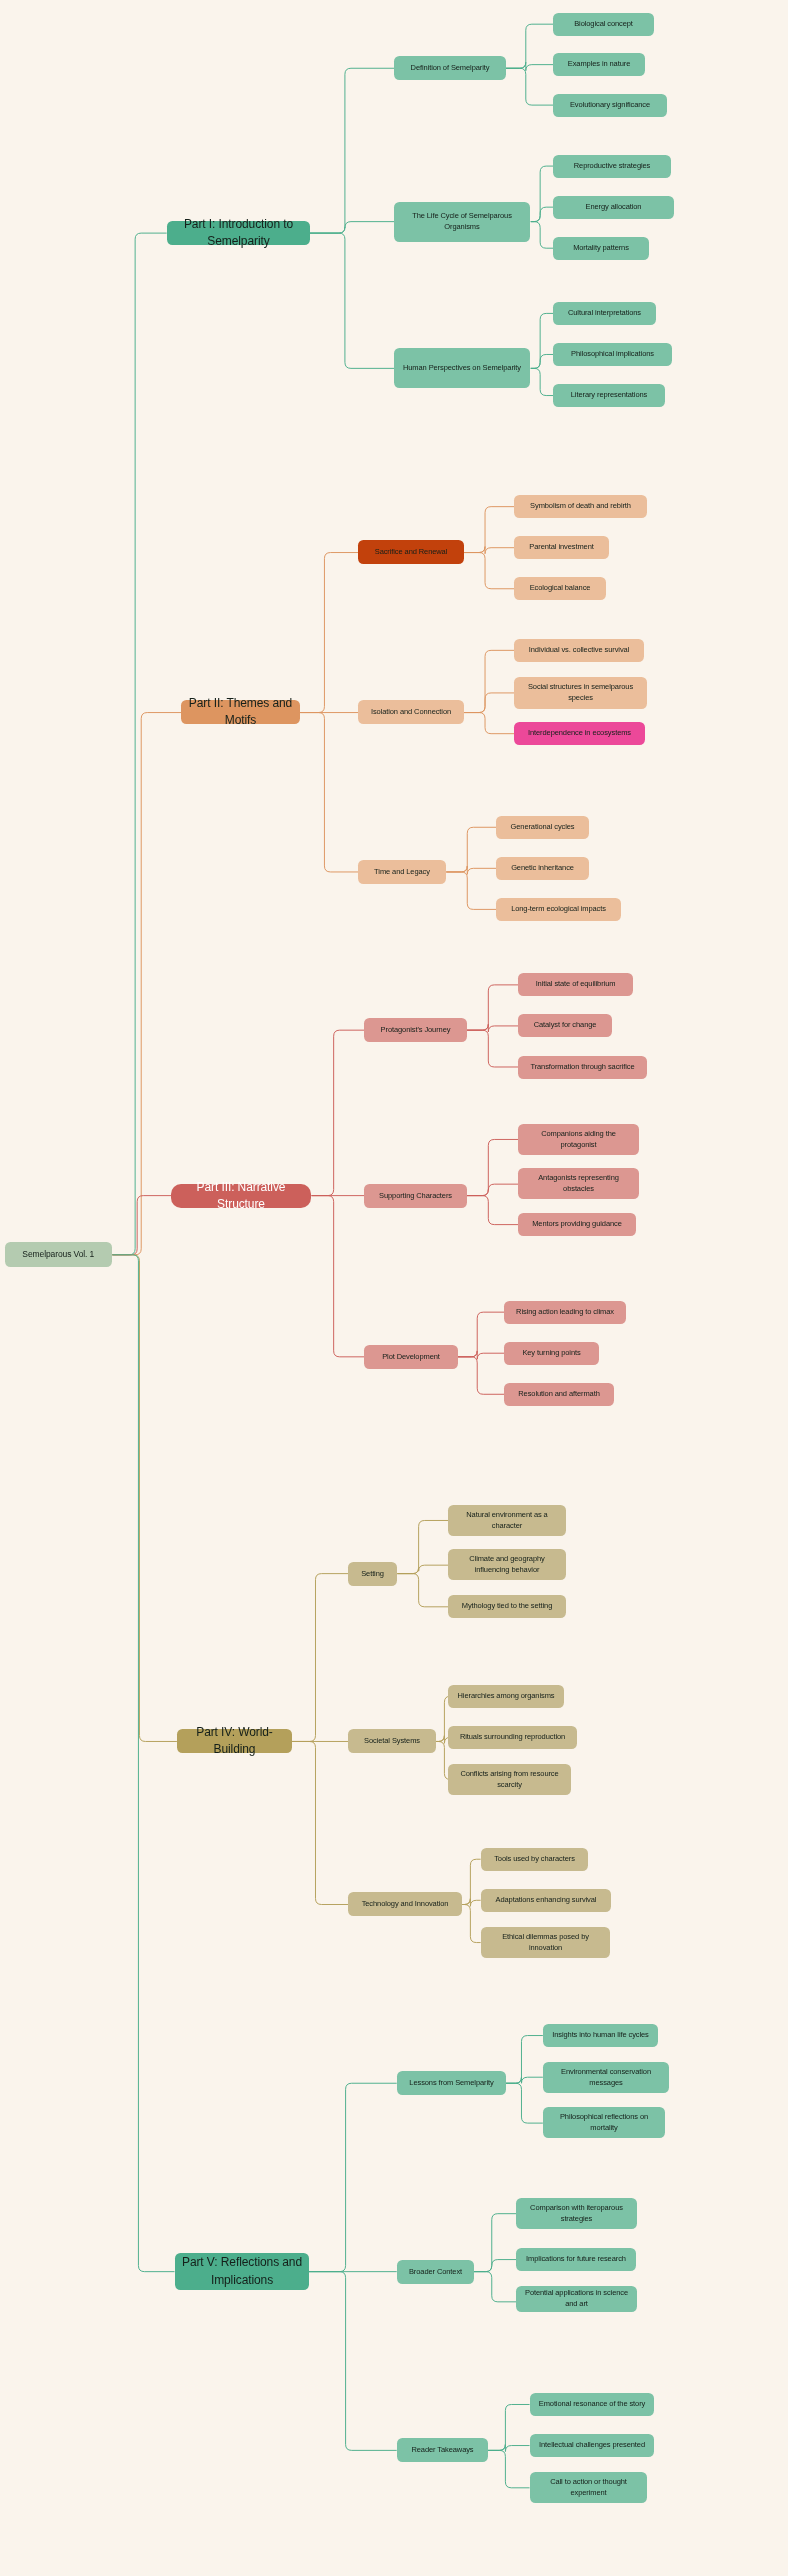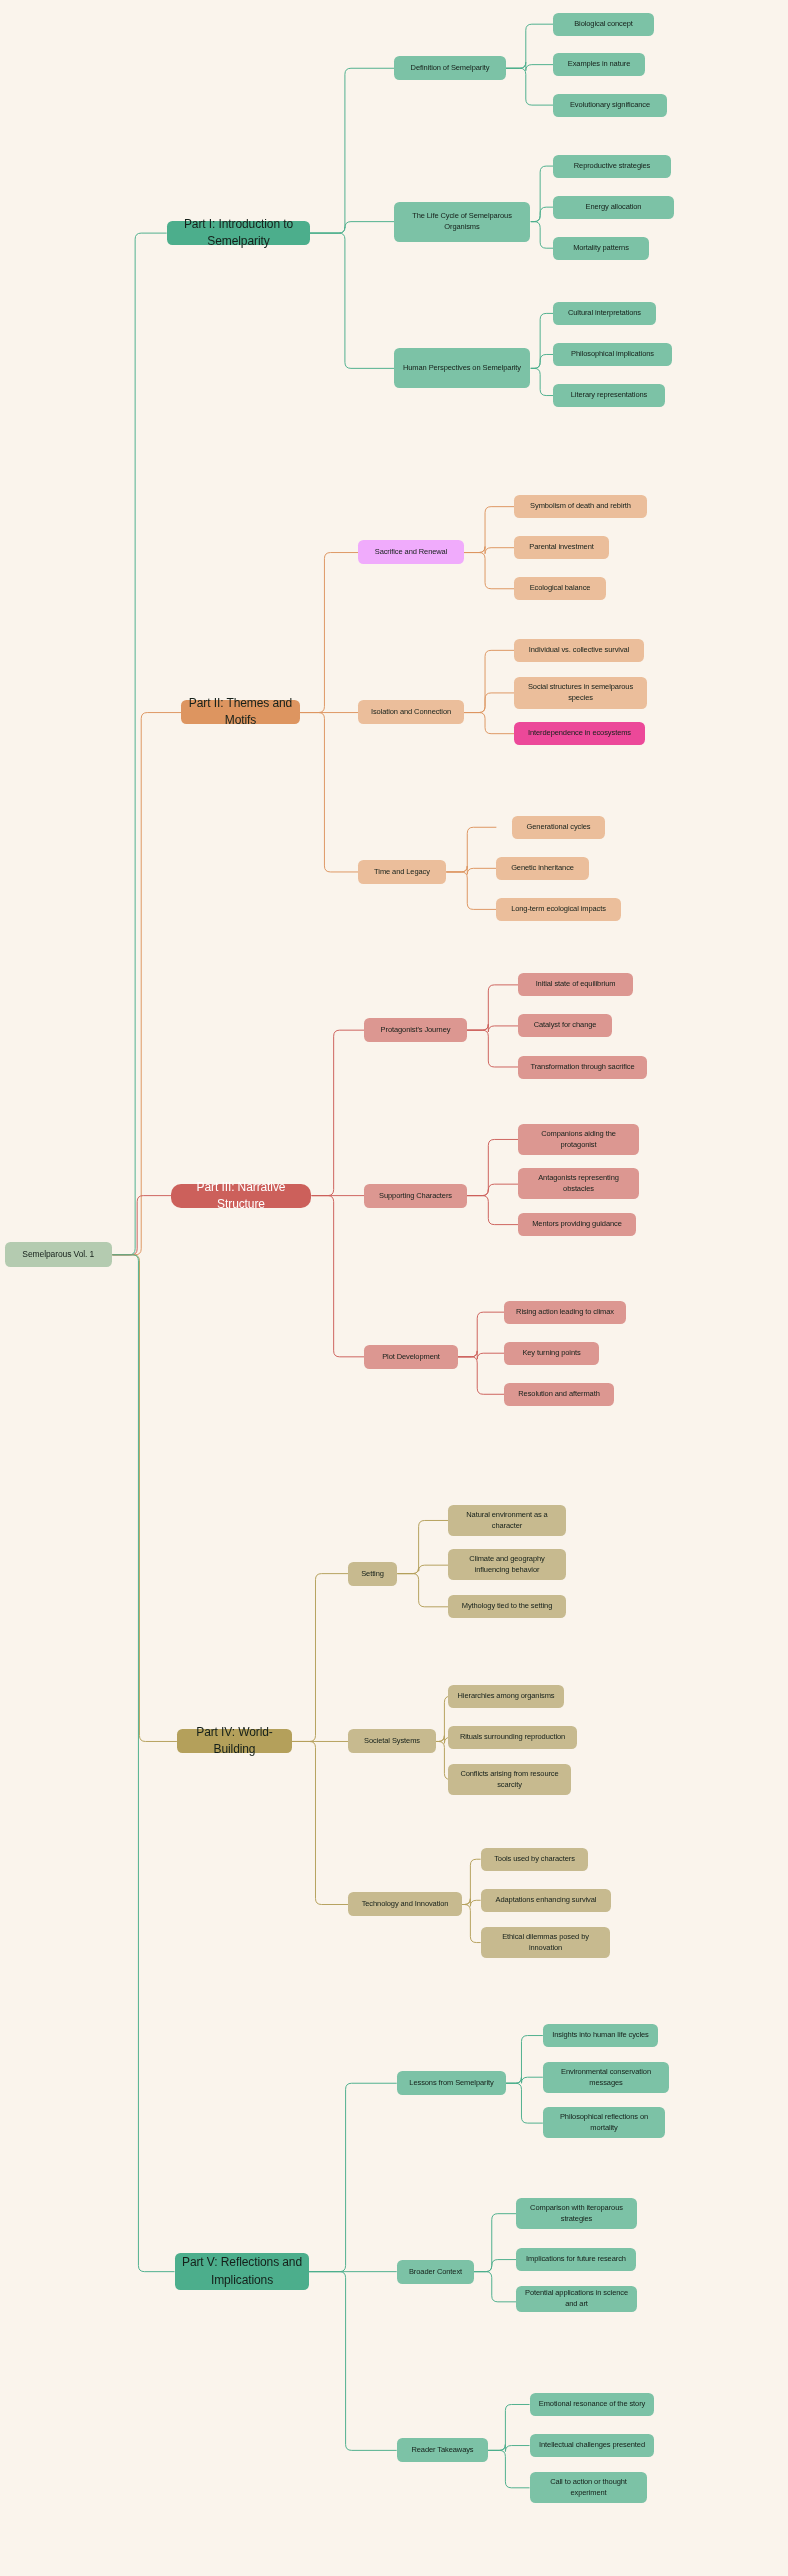--- a/index.html
+++ b/index.html
@@ -133,21 +133,21 @@
     </div>
     <div class="node lvl3" style="left: 553px; top: 343px; width: 119px; height: 23px; background: rgb(124, 194, 166);">
       <span>Philosophical implications</span>
     </div>
     <div class="node lvl3" style="left: 553px; top: 384px; width: 112px; height: 23px; background: rgb(124, 194, 166);">
       <span>Literary representations</span>
     </div>
     <div class="node lvl1" style="left: 181px; top: 700px; width: 119px; height: 24px; background: rgb(221, 149, 96);">
       <span>Part II: Themes and Motifs</span>
     </div>
-    <div class="node lvl2" style="left: 358px; top: 540px; width: 106px; height: 24px; background: #f0abfc;">
+    <div class="node lvl2" style="left: 358px; top: 540px; width: 106px; height: 24px; background: #c2410c;">
       <span>Sacrifice and Renewal</span>
     </div>
     <div class="node lvl3" style="left: 514px; top: 495px; width: 133px; height: 23px; background: rgb(235, 190, 155);">
       <span>Symbolism of death and rebirth</span>
     </div>
     <div class="node lvl3" style="left: 514px; top: 536px; width: 95px; height: 23px; background: rgb(235, 190, 155);">
       <span>Parental investment</span>
     </div>
     <div class="node lvl3" style="left: 514px; top: 577px; width: 92px; height: 23px; background: rgb(235, 190, 155);">
       <span>Ecological balance</span>
@@ -160,21 +160,21 @@
     </div>
     <div class="node lvl3" style="left: 514px; top: 677px; width: 133px; height: 32px; background: rgb(235, 190, 155);">
       <span>Social structures in semelparous species</span>
     </div>
     <div class="node lvl3" style="left: 514px; top: 722px; width: 131px; height: 23px; background: #ec4899;">
       <span>Interdependence in ecosystems</span>
     </div>
     <div class="node lvl2" style="left: 358px; top: 860px; width: 88px; height: 24px; background: rgb(235, 190, 155);">
       <span>Time and Legacy</span>
     </div>
-    <div class="node lvl3" style="left: 496px; top: 816px; width: 93px; height: 23px; background: rgb(235, 190, 155); margin-left: 16px;">
+    <div class="node lvl3" style="left: 496px; top: 816px; width: 93px; height: 23px; background: rgb(235, 190, 155);">
       <span>Generational cycles</span>
     </div>
     <div class="node lvl3" style="left: 496px; top: 857px; width: 93px; height: 23px; background: rgb(235, 190, 155);">
       <span>Genetic inheritance</span>
     </div>
     <div class="node lvl3" style="left: 496px; top: 898px; width: 125px; height: 23px; background: rgb(235, 190, 155);">
       <span>Long-term ecological impacts</span>
     </div>
     <div class="node lvl1 white-text" style="left: 171px; top: 1184px; width: 140px; height: 24px; background: rgb(204, 96, 91);">
       <span>Part III: Narrative Structure</span>

